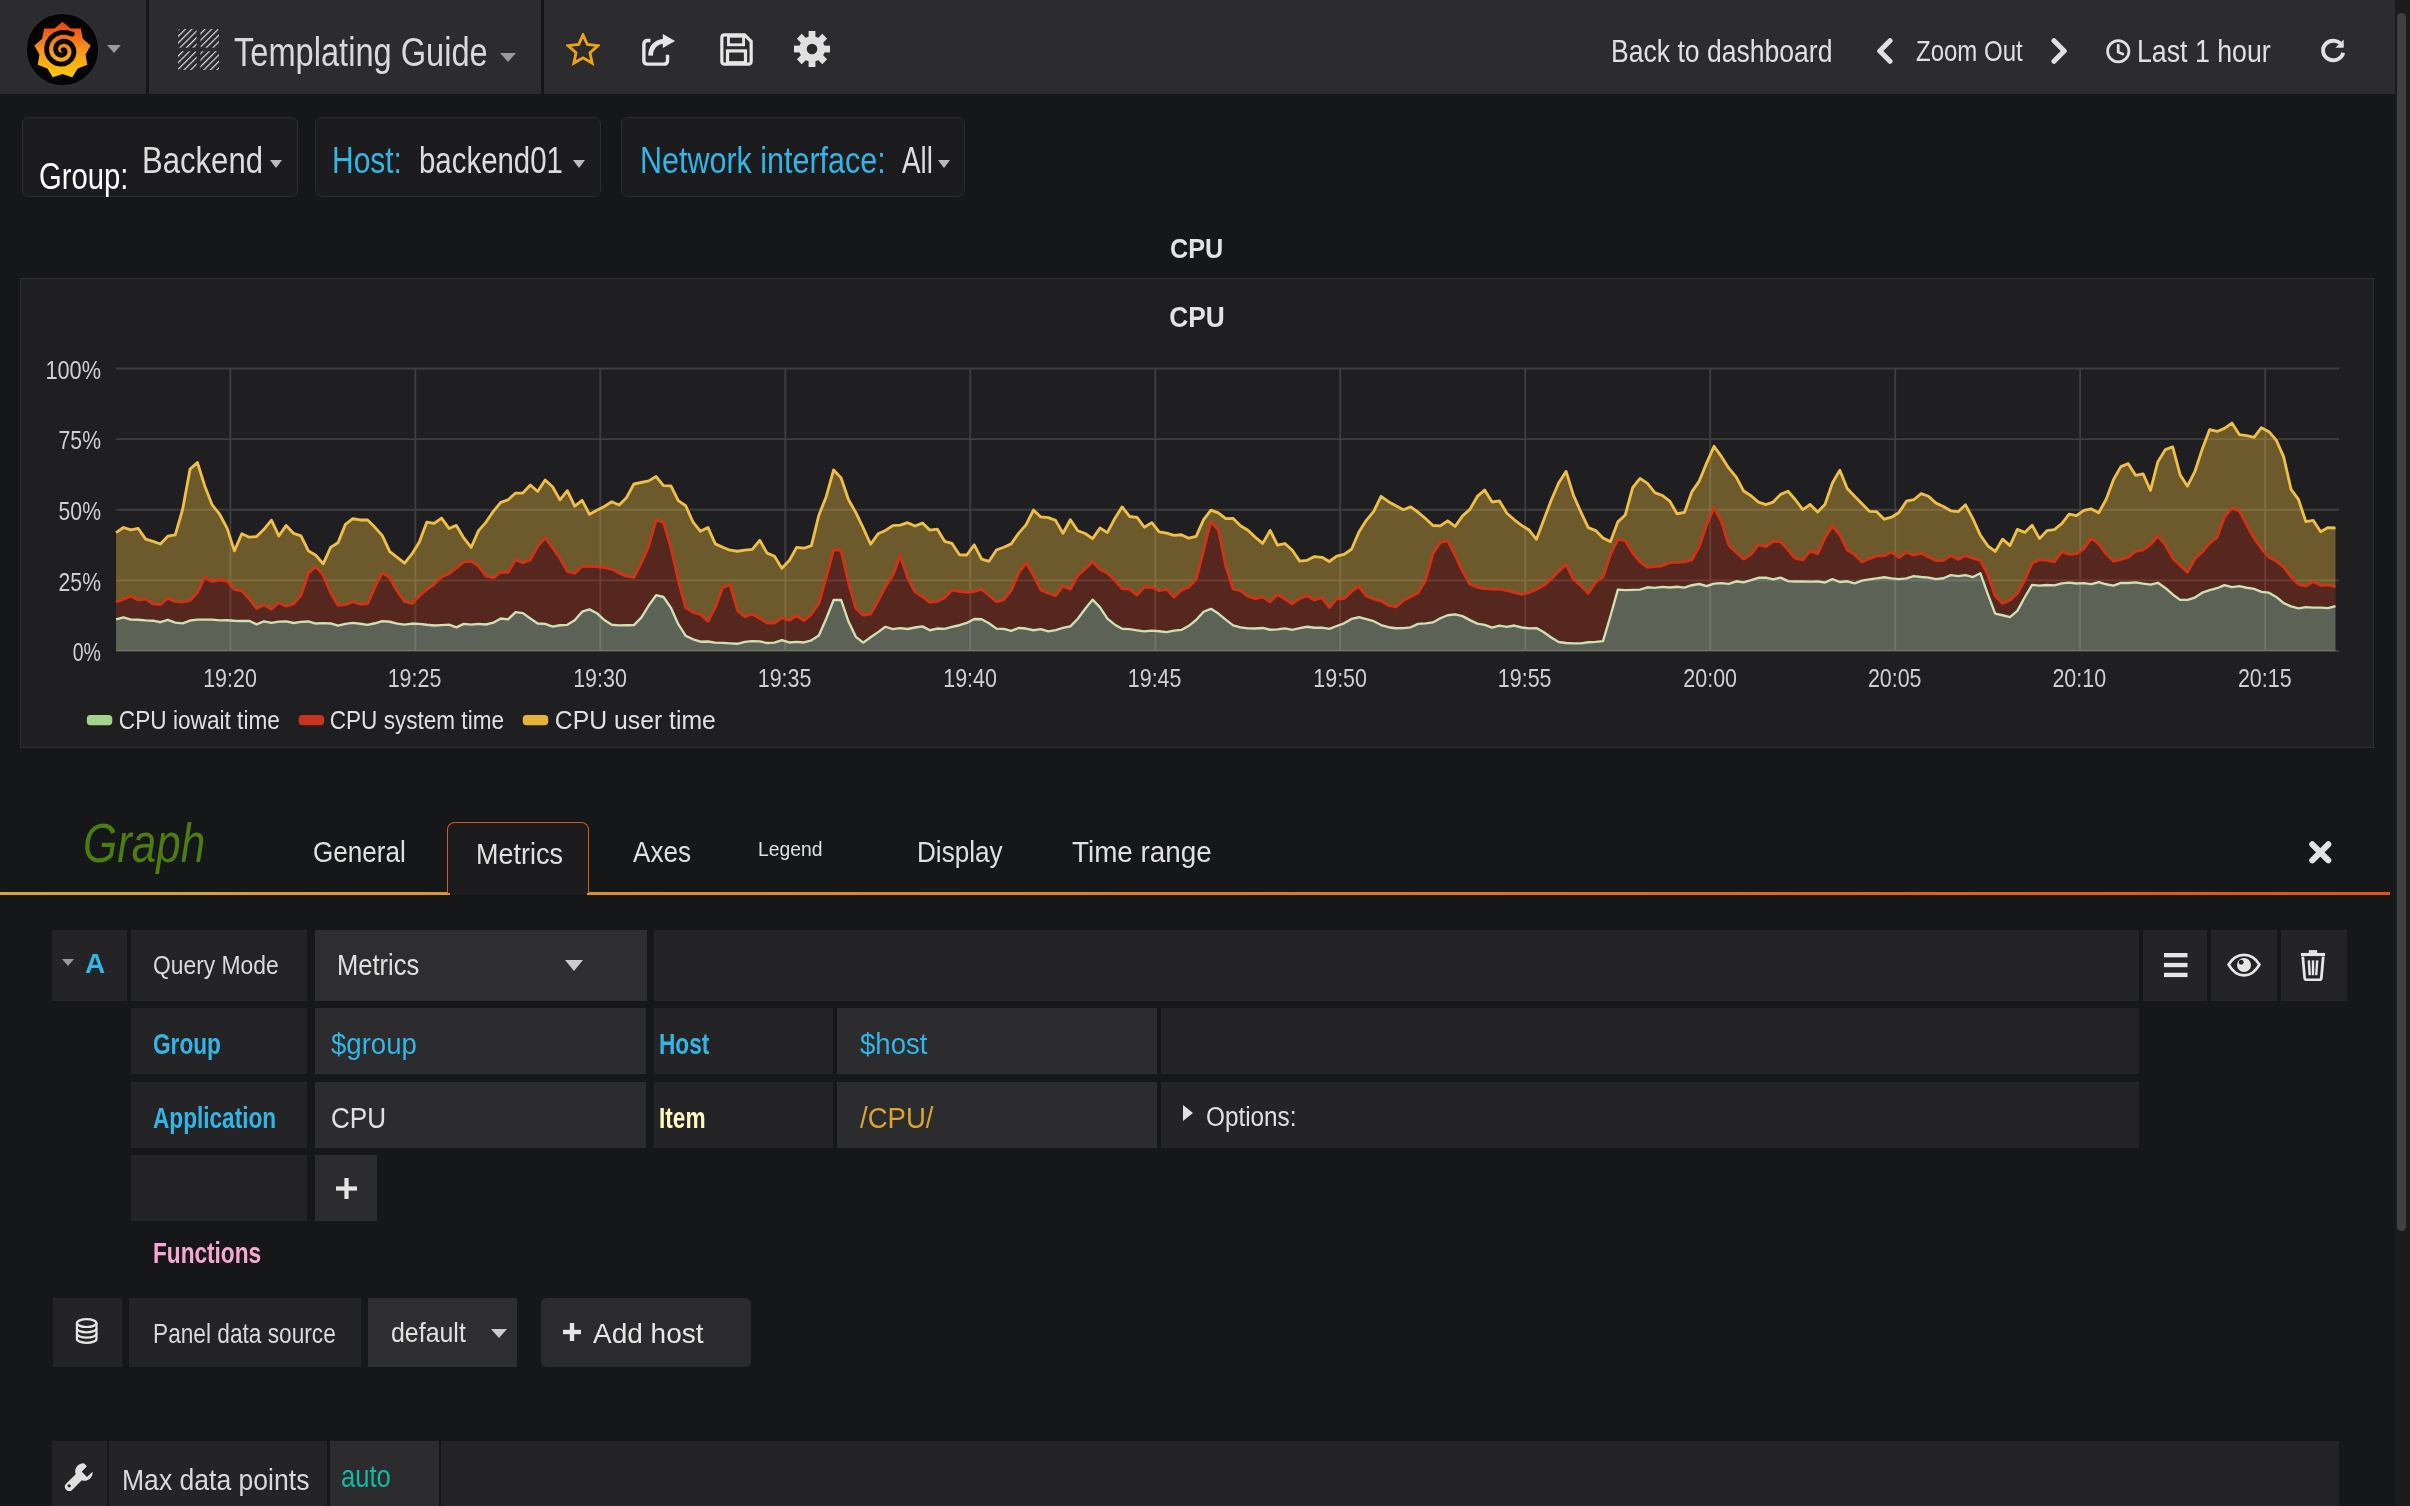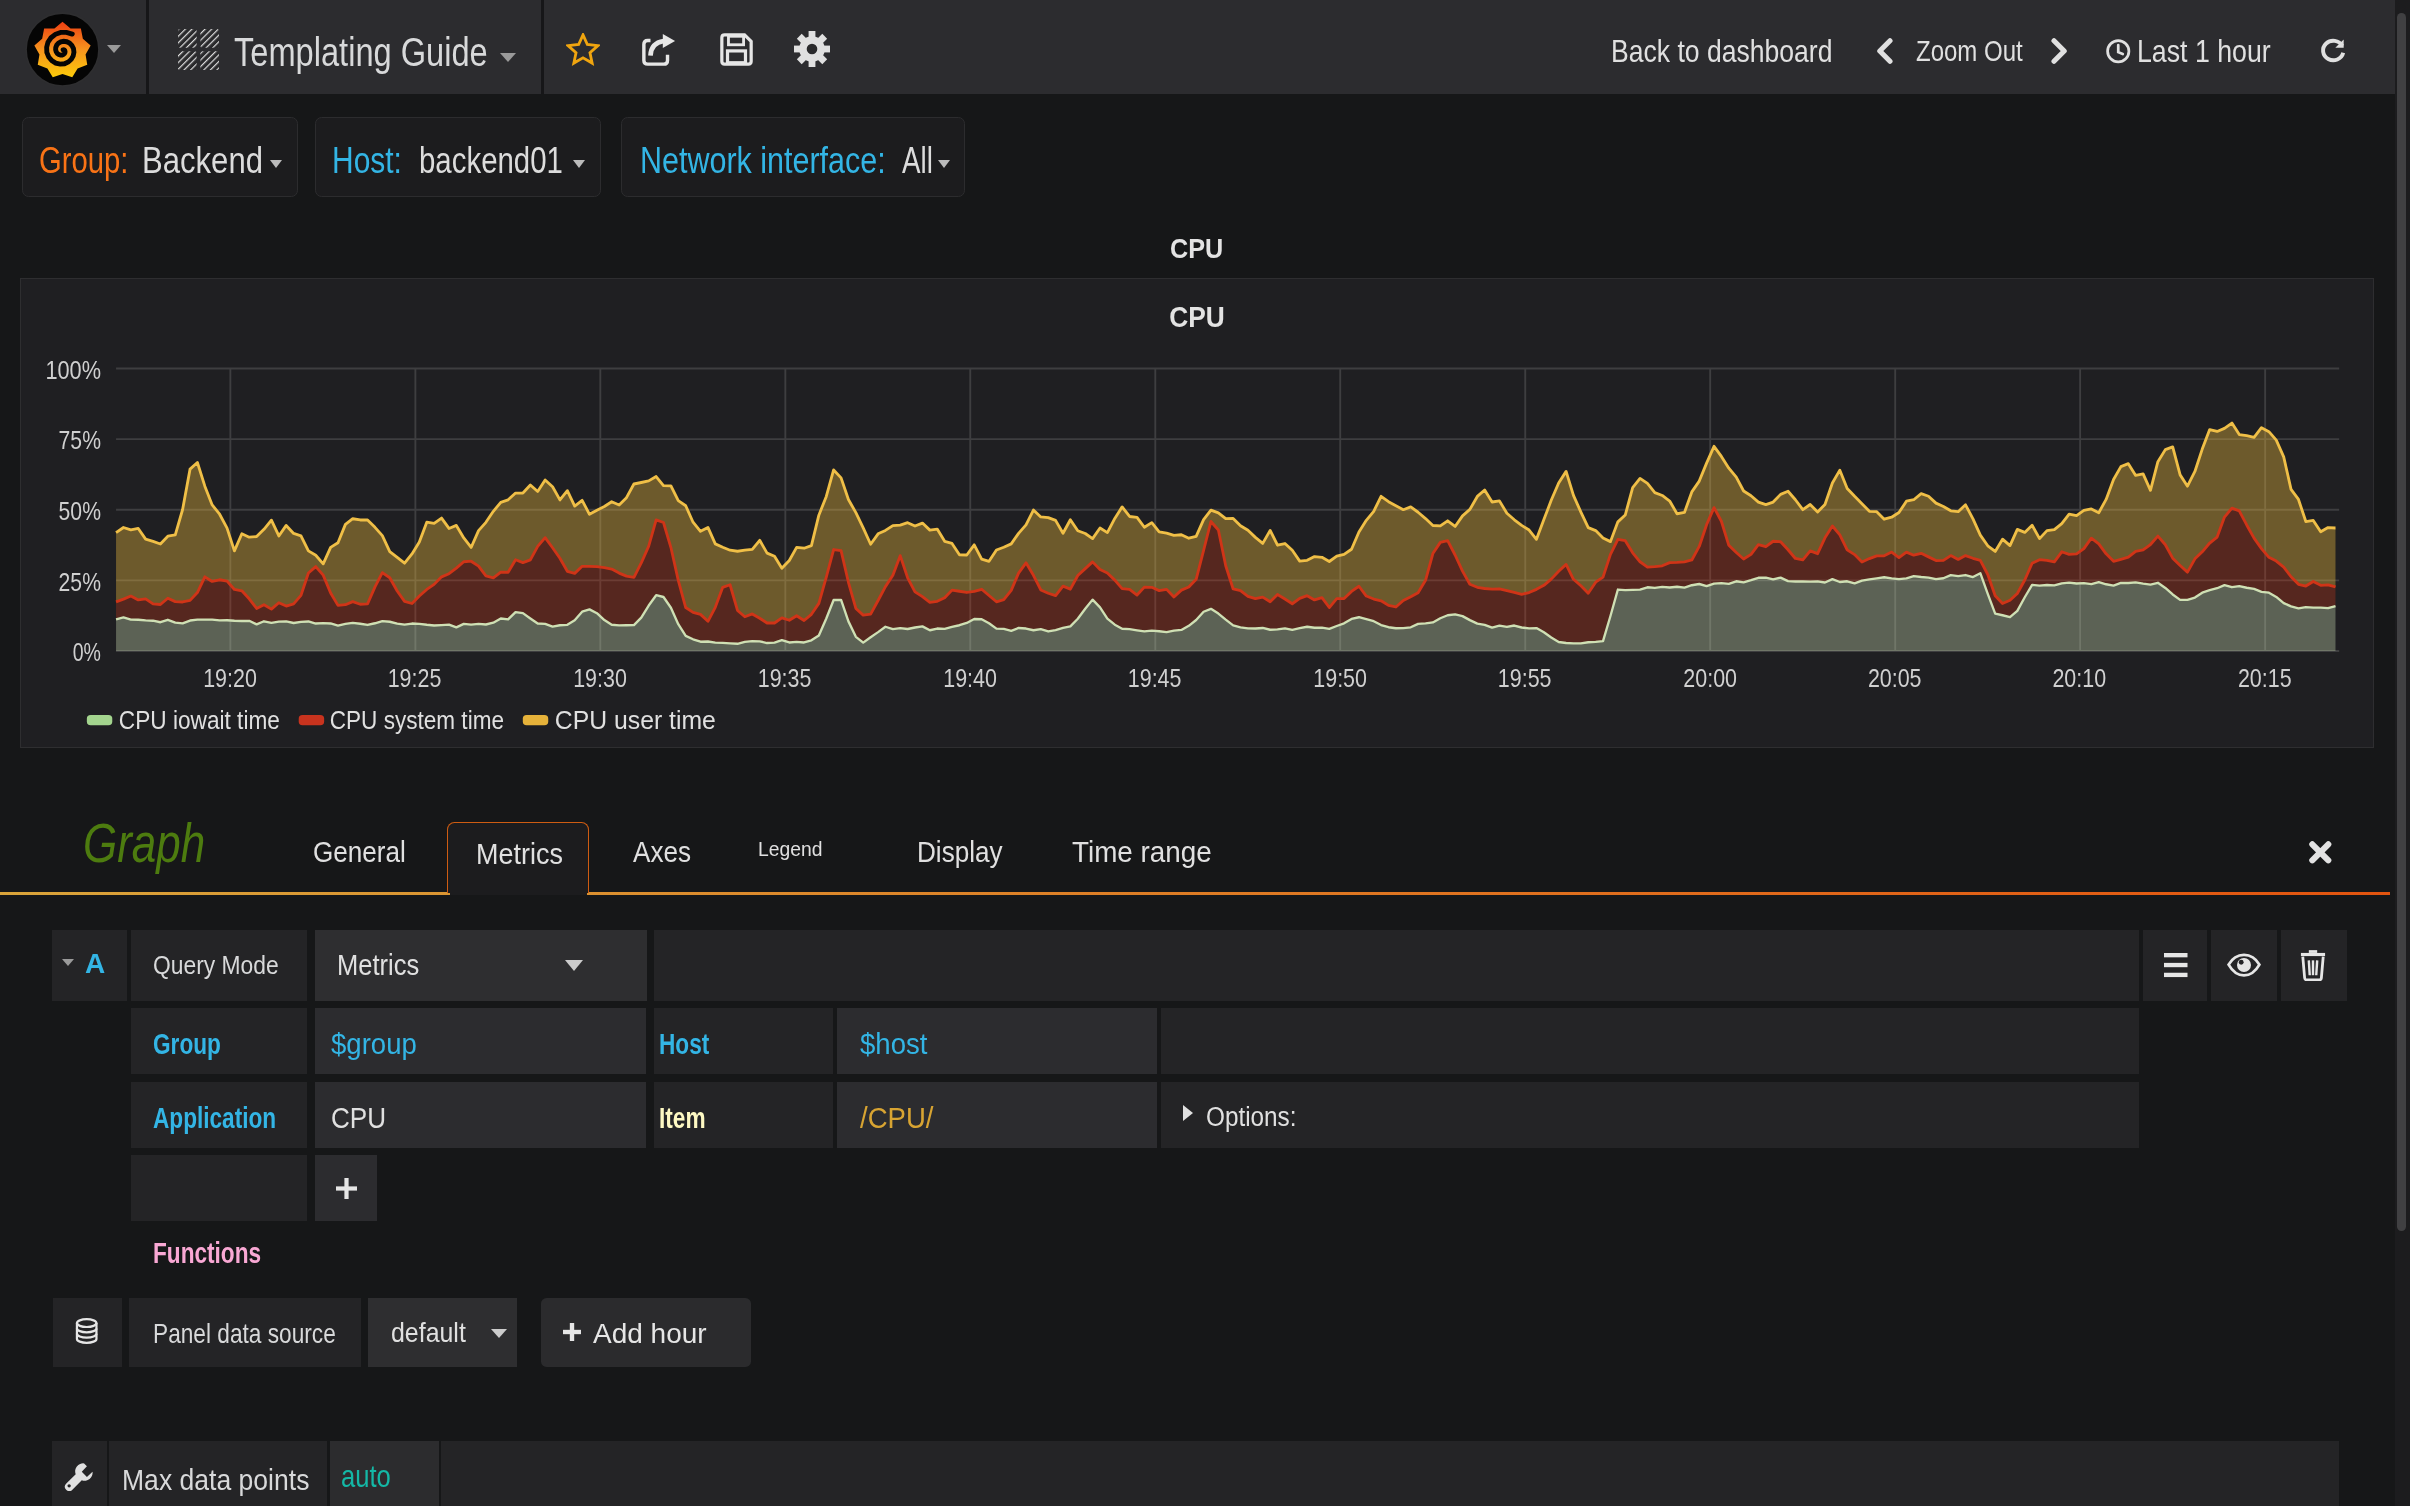--- a/index.html
+++ b/index.html
@@ -88,21 +88,21 @@
   <circle cx="13" cy="13" r="11.3" fill="none" stroke="#e0e0e0" stroke-width="2.9"></circle>
   <path d="M13 6.5 L13 14 L17.8 16" fill="none" stroke="#e0e0e0" stroke-width="2.9" stroke-linecap="round"></path>
 </svg>
 <div class="t" style="left:2137px;top:35px;font-size:32px;color:#e0e0e0;"><span class="sx" style="transform:scaleX(0.835);">Last 1 hour</span></div>
 <svg class="abs" style="left:2320px;top:38px;" width="26" height="26" viewBox="0 0 28 28">
   <path d="M24 8.5 A 11 10.5 0 1 0 25 16" fill="none" stroke="#e0e0e0" stroke-width="4.2"></path>
   <path d="M25.5 1.5 L25.5 10.5 L16.5 10.5 Z" fill="#e0e0e0"></path>
 </svg>
 
 <div class="abs" style="left:21.7px;top:117px;width:276px;height:80px;background:#1c1c1e;border:1.9px solid #2c2c2e;border-radius:6.6px;"></div>
-<div class="t" style="left:39px;top:142px;font-size:37px;color:#f97316;"><span class="sx" style="transform:scaleX(0.79);">Group:</span></div>
+<div class="t" style="left:39px;top:158px;font-size:37px;color:#ffffff;"><span class="sx" style="transform:scaleX(0.79);">Group:</span></div>
 <div class="t" style="left:142px;top:142px;font-size:37px;color:#dcdcdc;"><span class="sx" style="transform:scaleX(0.84);">Backend</span></div>
 <div class="abs" style="left:270px;top:160px;width:0;height:0;border-left:6.6px solid transparent;border-right:6.6px solid transparent;border-top:8.5px solid #bbb;"></div>
 
 <div class="abs" style="left:315px;top:117px;width:286px;height:80px;background:#1c1c1e;border:1.9px solid #2c2c2e;border-radius:6.6px;"></div>
 <div class="t" style="left:332px;top:142px;font-size:37px;color:#33b5e5;"><span class="sx" style="transform:scaleX(0.81);">Host:</span></div>
 <div class="t" style="left:419px;top:142px;font-size:37px;color:#dcdcdc;"><span class="sx" style="transform:scaleX(0.795);">backend01</span></div>
 <div class="abs" style="left:573px;top:160px;width:0;height:0;border-left:6.6px solid transparent;border-right:6.6px solid transparent;border-top:8.5px solid #bbb;"></div>
 
 <div class="abs" style="left:621px;top:117px;width:344px;height:80px;background:#1c1c1e;border:1.9px solid #2c2c2e;border-radius:6.6px;"></div>
 <div class="t" style="left:640px;top:142px;font-size:37px;color:#33b5e5;"><span class="sx" style="transform:scaleX(0.824);">Network interface:</span></div>
@@ -266,21 +266,21 @@
 <div class="abs" style="left:368px;top:1298px;width:149px;height:69px;background:#2e2e30;"></div>
 <div class="t" style="left:391px;top:1319px;font-size:28px;color:#e0e0e0;"><span class="sx" style="transform:scaleX(0.89);">default</span></div>
 <div class="abs" style="left:491px;top:1329px;width:0;height:0;border-left:8px solid transparent;border-right:8px solid transparent;border-top:9.4px solid #ccc;"></div>
 <div class="abs" style="left:541px;top:1298px;width:210px;height:69px;background:#2b2b2d;border-radius:5.6px;"></div>
 <svg class="abs" style="left:563px;top:1323px;" width="18" height="18" viewBox="0 0 19 19">
   <g fill="#e6e6e6">
       <rect x="7.2" y="0" width="4.6" height="19"></rect>
       <rect x="0" y="7.2" width="19" height="4.6"></rect>
     </g>
 </svg>
-<div class="t" style="left:593px;top:1320px;font-size:28px;color:#e6e6e6;">Add hour</div>
+<div class="t" style="left:593px;top:1320px;font-size:28px;color:#e6e6e6;">Add host</div>
 
 <div class="abs" style="left:52px;top:1441px;width:55px;height:66px;background:#242426;"></div>
 <svg class="abs" style="left:64px;top:1462px;" width="29" height="29" viewBox="0 0 31 31">
   <path d="M21.5 1.5 A 8.5 8.5 0 0 0 12.5 13 L2.2 23.3 A 4.6 4.6 0 0 0 8.7 29.8 L19 19.5 A 8.5 8.5 0 0 0 30.5 10.5 L24.5 16 L19 10.5 L24.5 4.5 Z" fill="#e0e0e0"></path>
   <circle cx="5.5" cy="25.5" r="1.8" fill="#242426"></circle>
 </svg>
 <div class="abs" style="left:109px;top:1441px;width:218px;height:66px;background:#242426;"></div>
 <div class="t" style="left:122px;top:1465px;font-size:30px;color:#d8d9da;"><span class="sx" style="transform:scaleX(0.885);">Max data points</span></div>
 <div class="abs" style="left:330px;top:1441px;width:109px;height:66px;background:#2c2c2e;"></div>
 <div class="t" style="left:341px;top:1460px;font-size:32px;color:#14b8a6;"><span class="sx" style="transform:scaleX(0.8);">auto</span></div>

